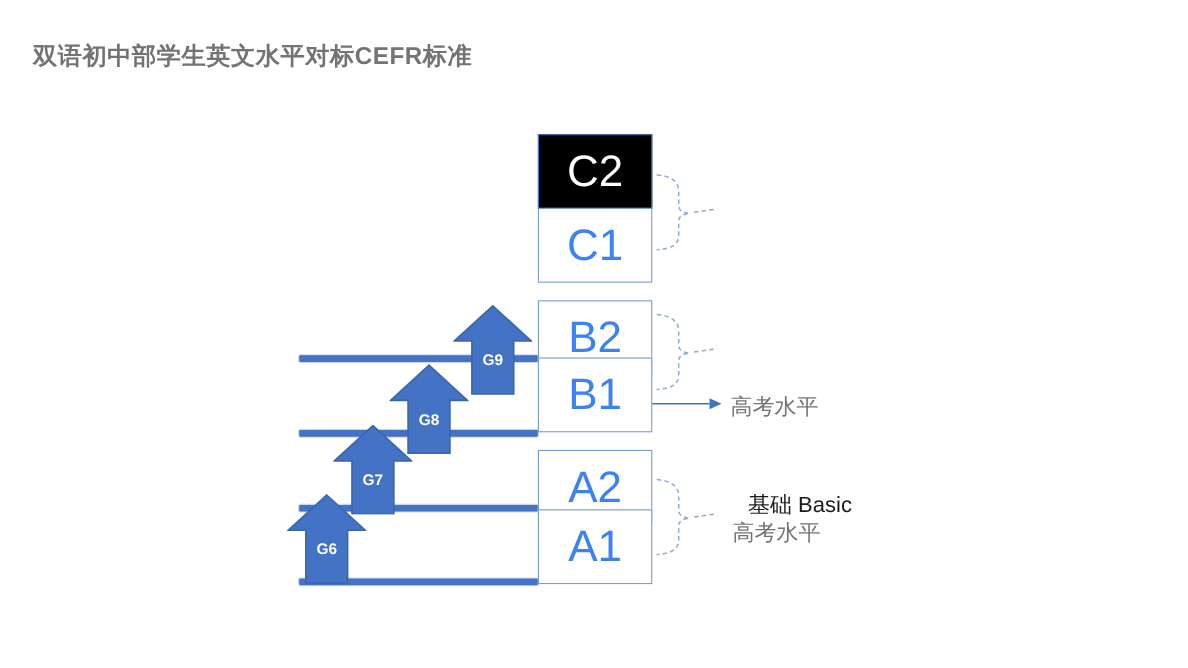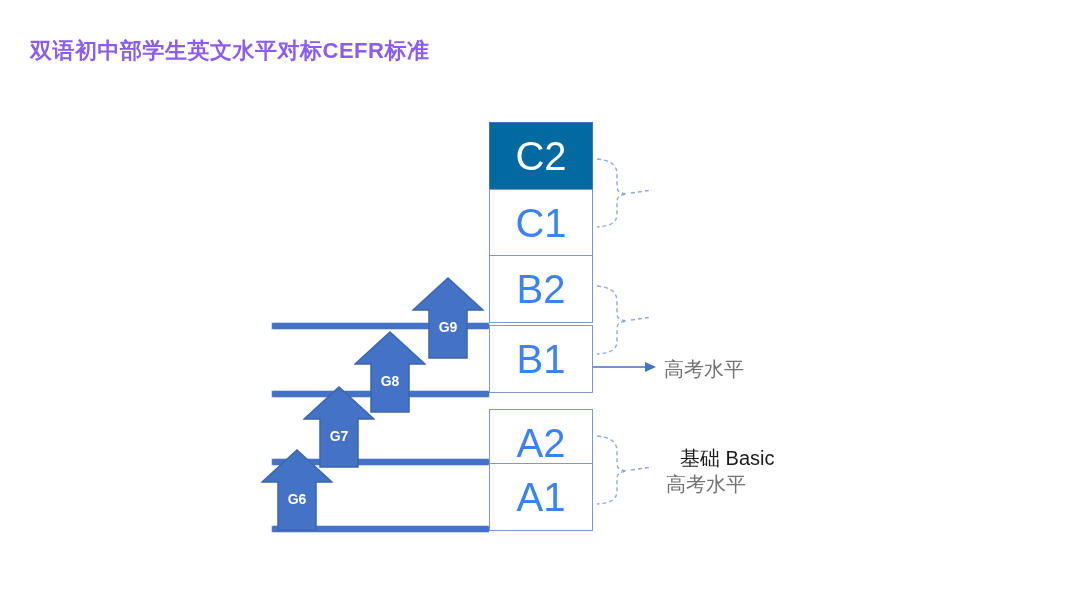--- a/index.html
+++ b/index.html
@@ -3,21 +3,21 @@
 <meta charset="utf-8">
 <style>
   html,body{margin:0;padding:0;}
   body{
     width:1080px;height:607px;background:#ffffff;overflow:hidden;
     font-family:"Liberation Sans","DejaVu Sans",sans-serif;
   }
   .slide{position:relative;width:1080px;height:607px;background:#ffffff;}
   .title{
     position:absolute;left:30px;top:36px;
-    font-size:22px;font-weight:bold;color:#8b5cf6;letter-spacing:0.5px;
+    font-size:22px;font-weight:bold;color:#737373;letter-spacing:0.5px;
   }
   .bar{
     position:absolute;left:272px;width:217px;height:6px;
     background:#4472C4;border-radius:1px;box-shadow:0 0 0 1px rgba(110,140,200,0.35);
   }
   .bar.b1{top:323px;} .bar.b2{top:391px;} .bar.b3{top:459px;} .bar.b4{top:526px;}
   .grade-arrow{position:absolute;width:72px;height:82px;}
   .grade-arrow.g6{left:261px;top:449px;}
   .grade-arrow.g7{left:303px;top:386px;}
   .grade-arrow.g8{left:354px;top:331px;}
@@ -25,21 +25,21 @@
   .grade-arrow text{
     font-family:"Liberation Sans",sans-serif;font-size:14px;font-weight:bold;fill:#ffffff;
   }
   .column{position:absolute;left:489px;top:122px;width:104px;}
   .cell{
     position:absolute;left:0;width:102px;height:66px;
     background:#ffffff;border:1px solid #7a9ad2;
     display:flex;align-items:center;justify-content:center;
     font-size:40px;color:#3b82f6;
   }
-  .cell.highlight{background:#0369a1;border-color:#4472C4;color:#ffffff;text-align:right;}
+  .cell.highlight{background:#000000;border-color:#4472C4;color:#ffffff;text-align:right;}
   .brace{position:absolute;width:60px;height:72px;}
   .brace.br1{left:596px;top:157px;}
   .brace.br2{left:596px;top:284px;}
   .brace.br3{left:596px;top:434px;}
   .level-arrow{position:absolute;left:592px;top:359px;width:66px;height:16px;}
   .note{position:absolute;font-size:20px;color:#1a1a1a;white-space:nowrap;}
   .note.blue{color:#737373;}
   .note.proficient{left:662px;top:184px;}
   .note.independent{left:662px;top:308px;}
   .note.gaokao{left:664px;top:356px;}
@@ -71,21 +71,21 @@
     <text x="36" y="55" text-anchor="middle">G8</text>
   </svg>
   <svg class="grade-arrow g9" viewBox="0 0 72 82">
     <polygon points="36,1 71,33 55,33 55,81 17,81 17,33 1,33" fill="#4472C4" stroke="#3a66ae" stroke-width="1.5"></polygon>
     <text x="36" y="55" text-anchor="middle">G9</text>
   </svg>
 
   <div class="column">
     <div class="cell highlight" style="top:0px">C2</div>
     <div class="cell" style="top:67px">C1</div>
-    <div class="cell" style="top:133px">B2</div>
+    <div class="cell" style="top:151px">B2</div>
     <div class="cell" style="top:203px">B1</div>
     <div class="cell" style="top:287px">A2</div>
     <div class="cell" style="top:341px">A1</div>
   </div>
 
   <svg class="brace br1" viewBox="0 0 60 72">
     <path d="M1,2 C14,3 21,8 21,17 L21,29 C21,34 23,36 31,37 C23,38 21,40 21,45 L21,57 C21,66 14,69 1,70" fill="none" stroke="#8FAADC" stroke-width="1.4" stroke-dasharray="4,3"></path>
     <path d="M35,36 L56,33" fill="none" stroke="#8FAADC" stroke-width="1.4" stroke-dasharray="4,3"></path>
   </svg>
   <svg class="brace br2" viewBox="0 0 60 72">

